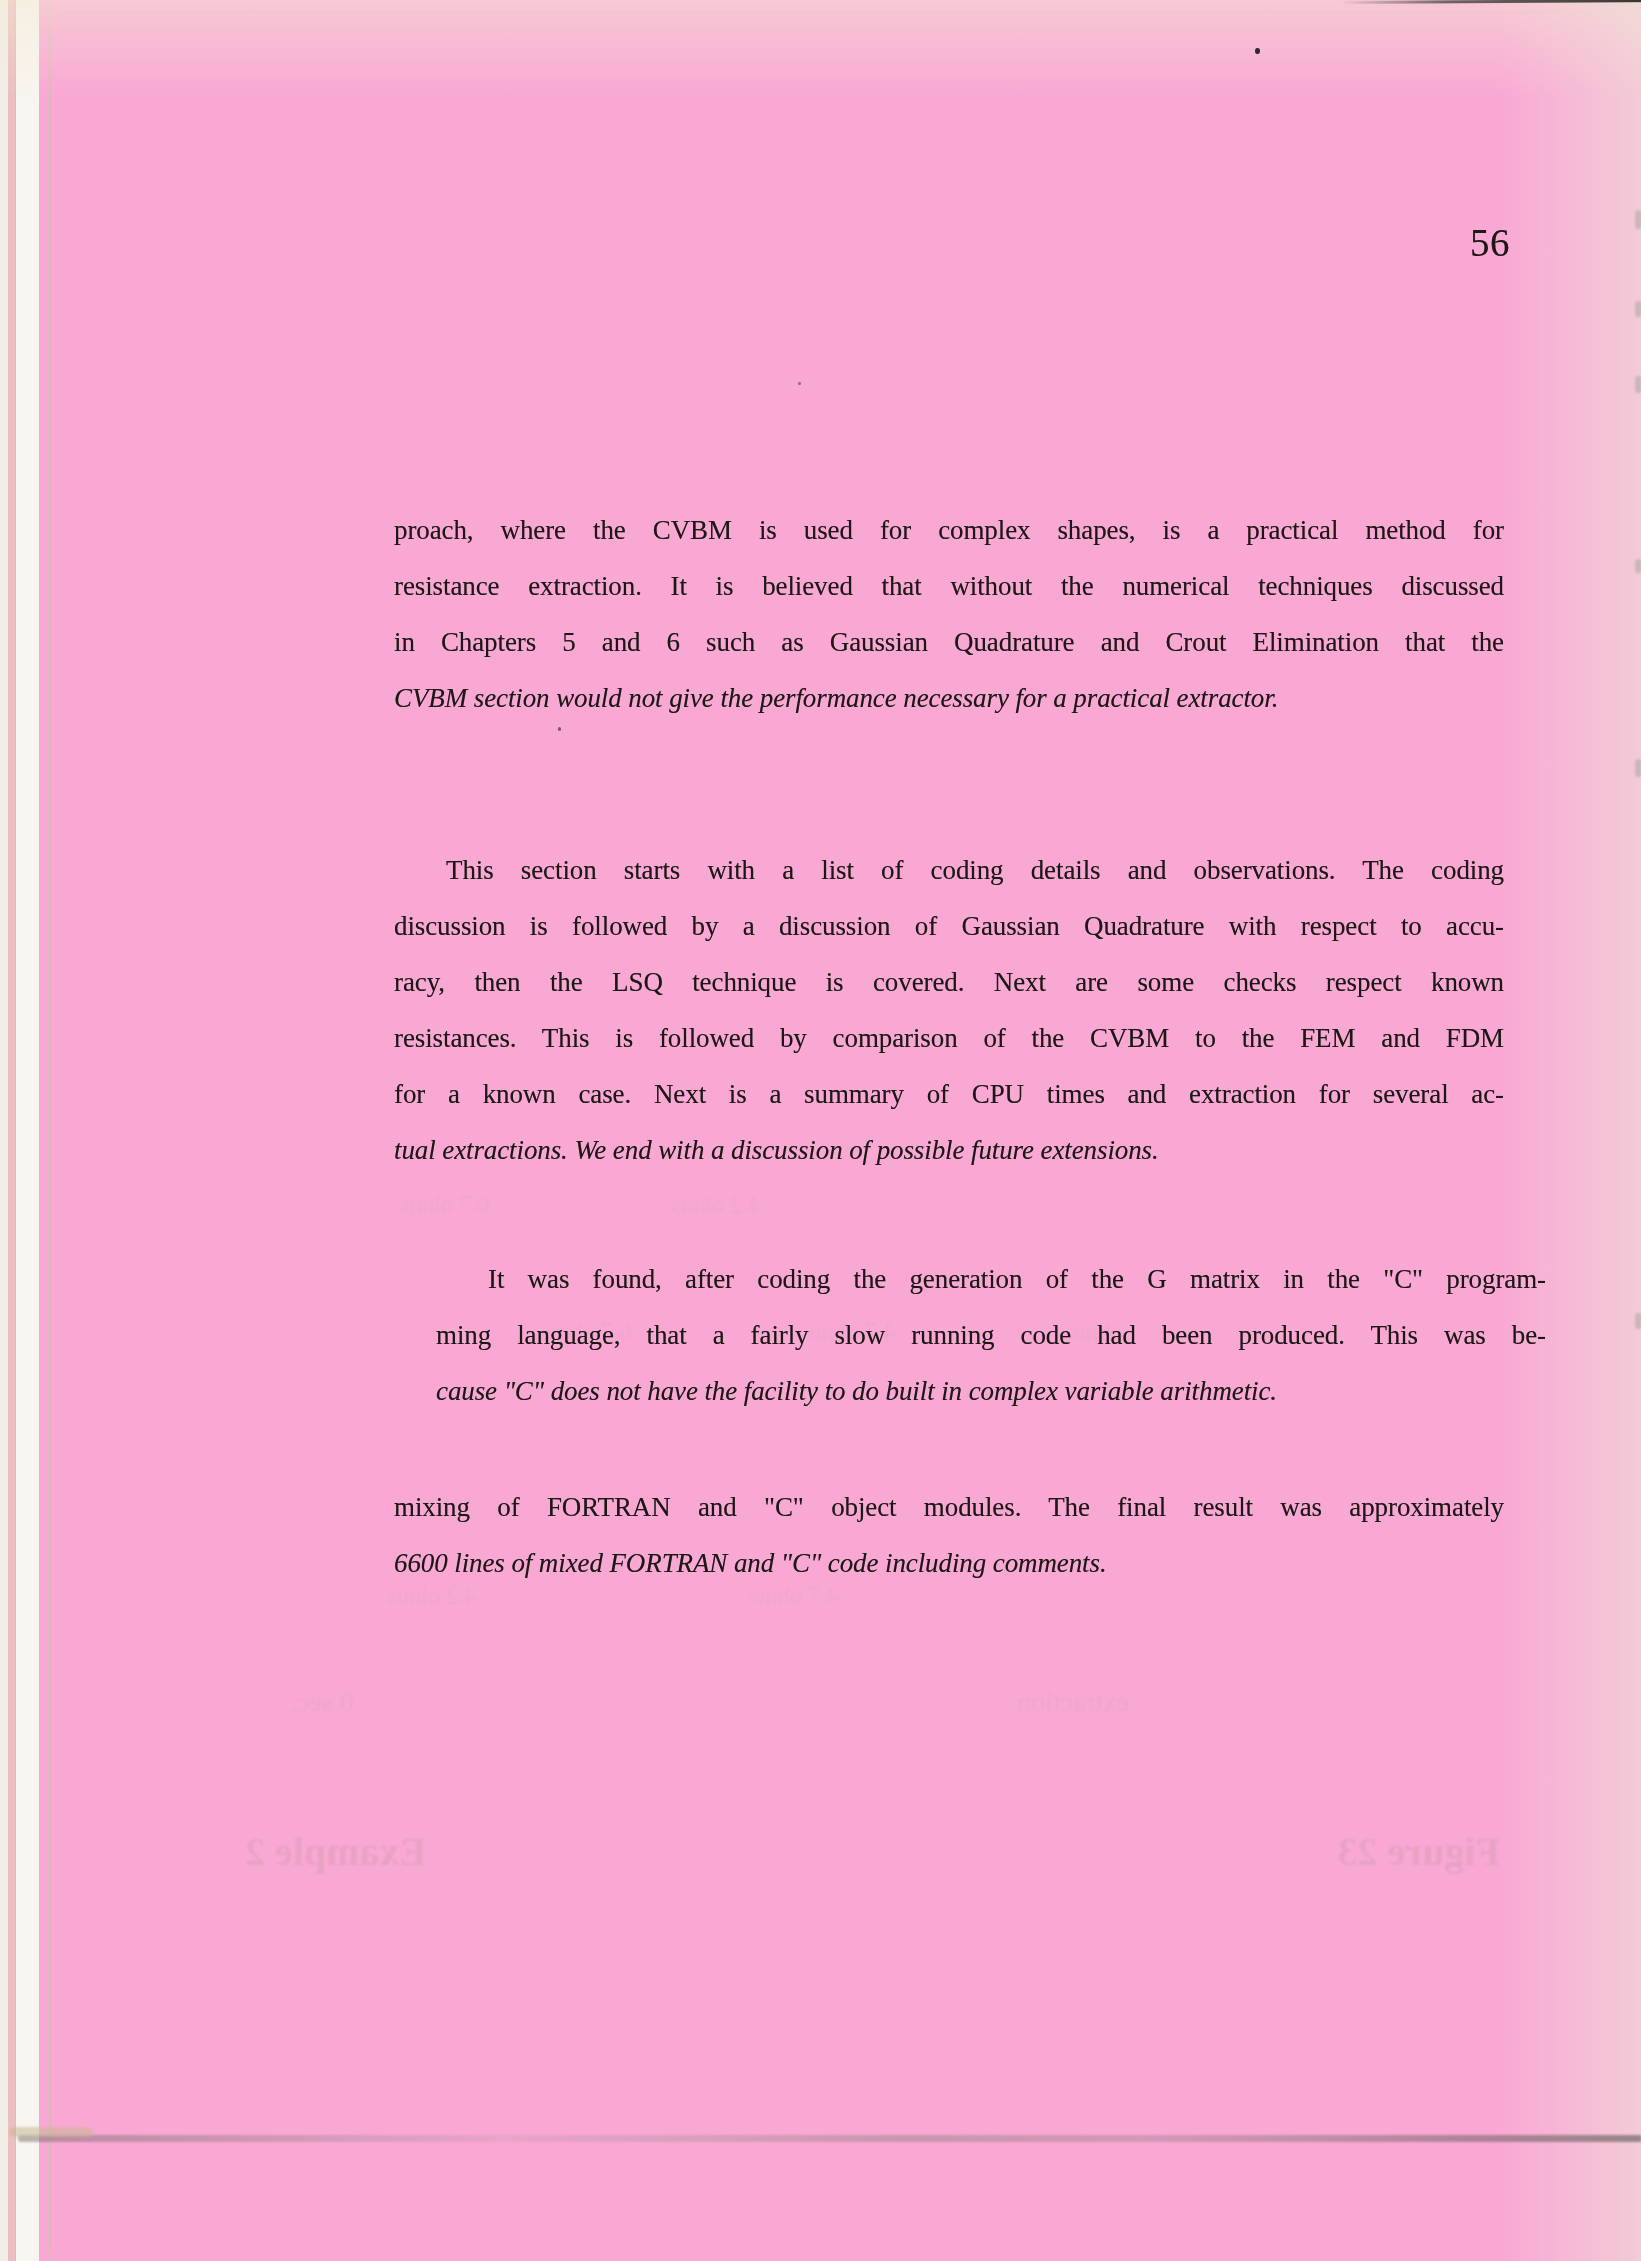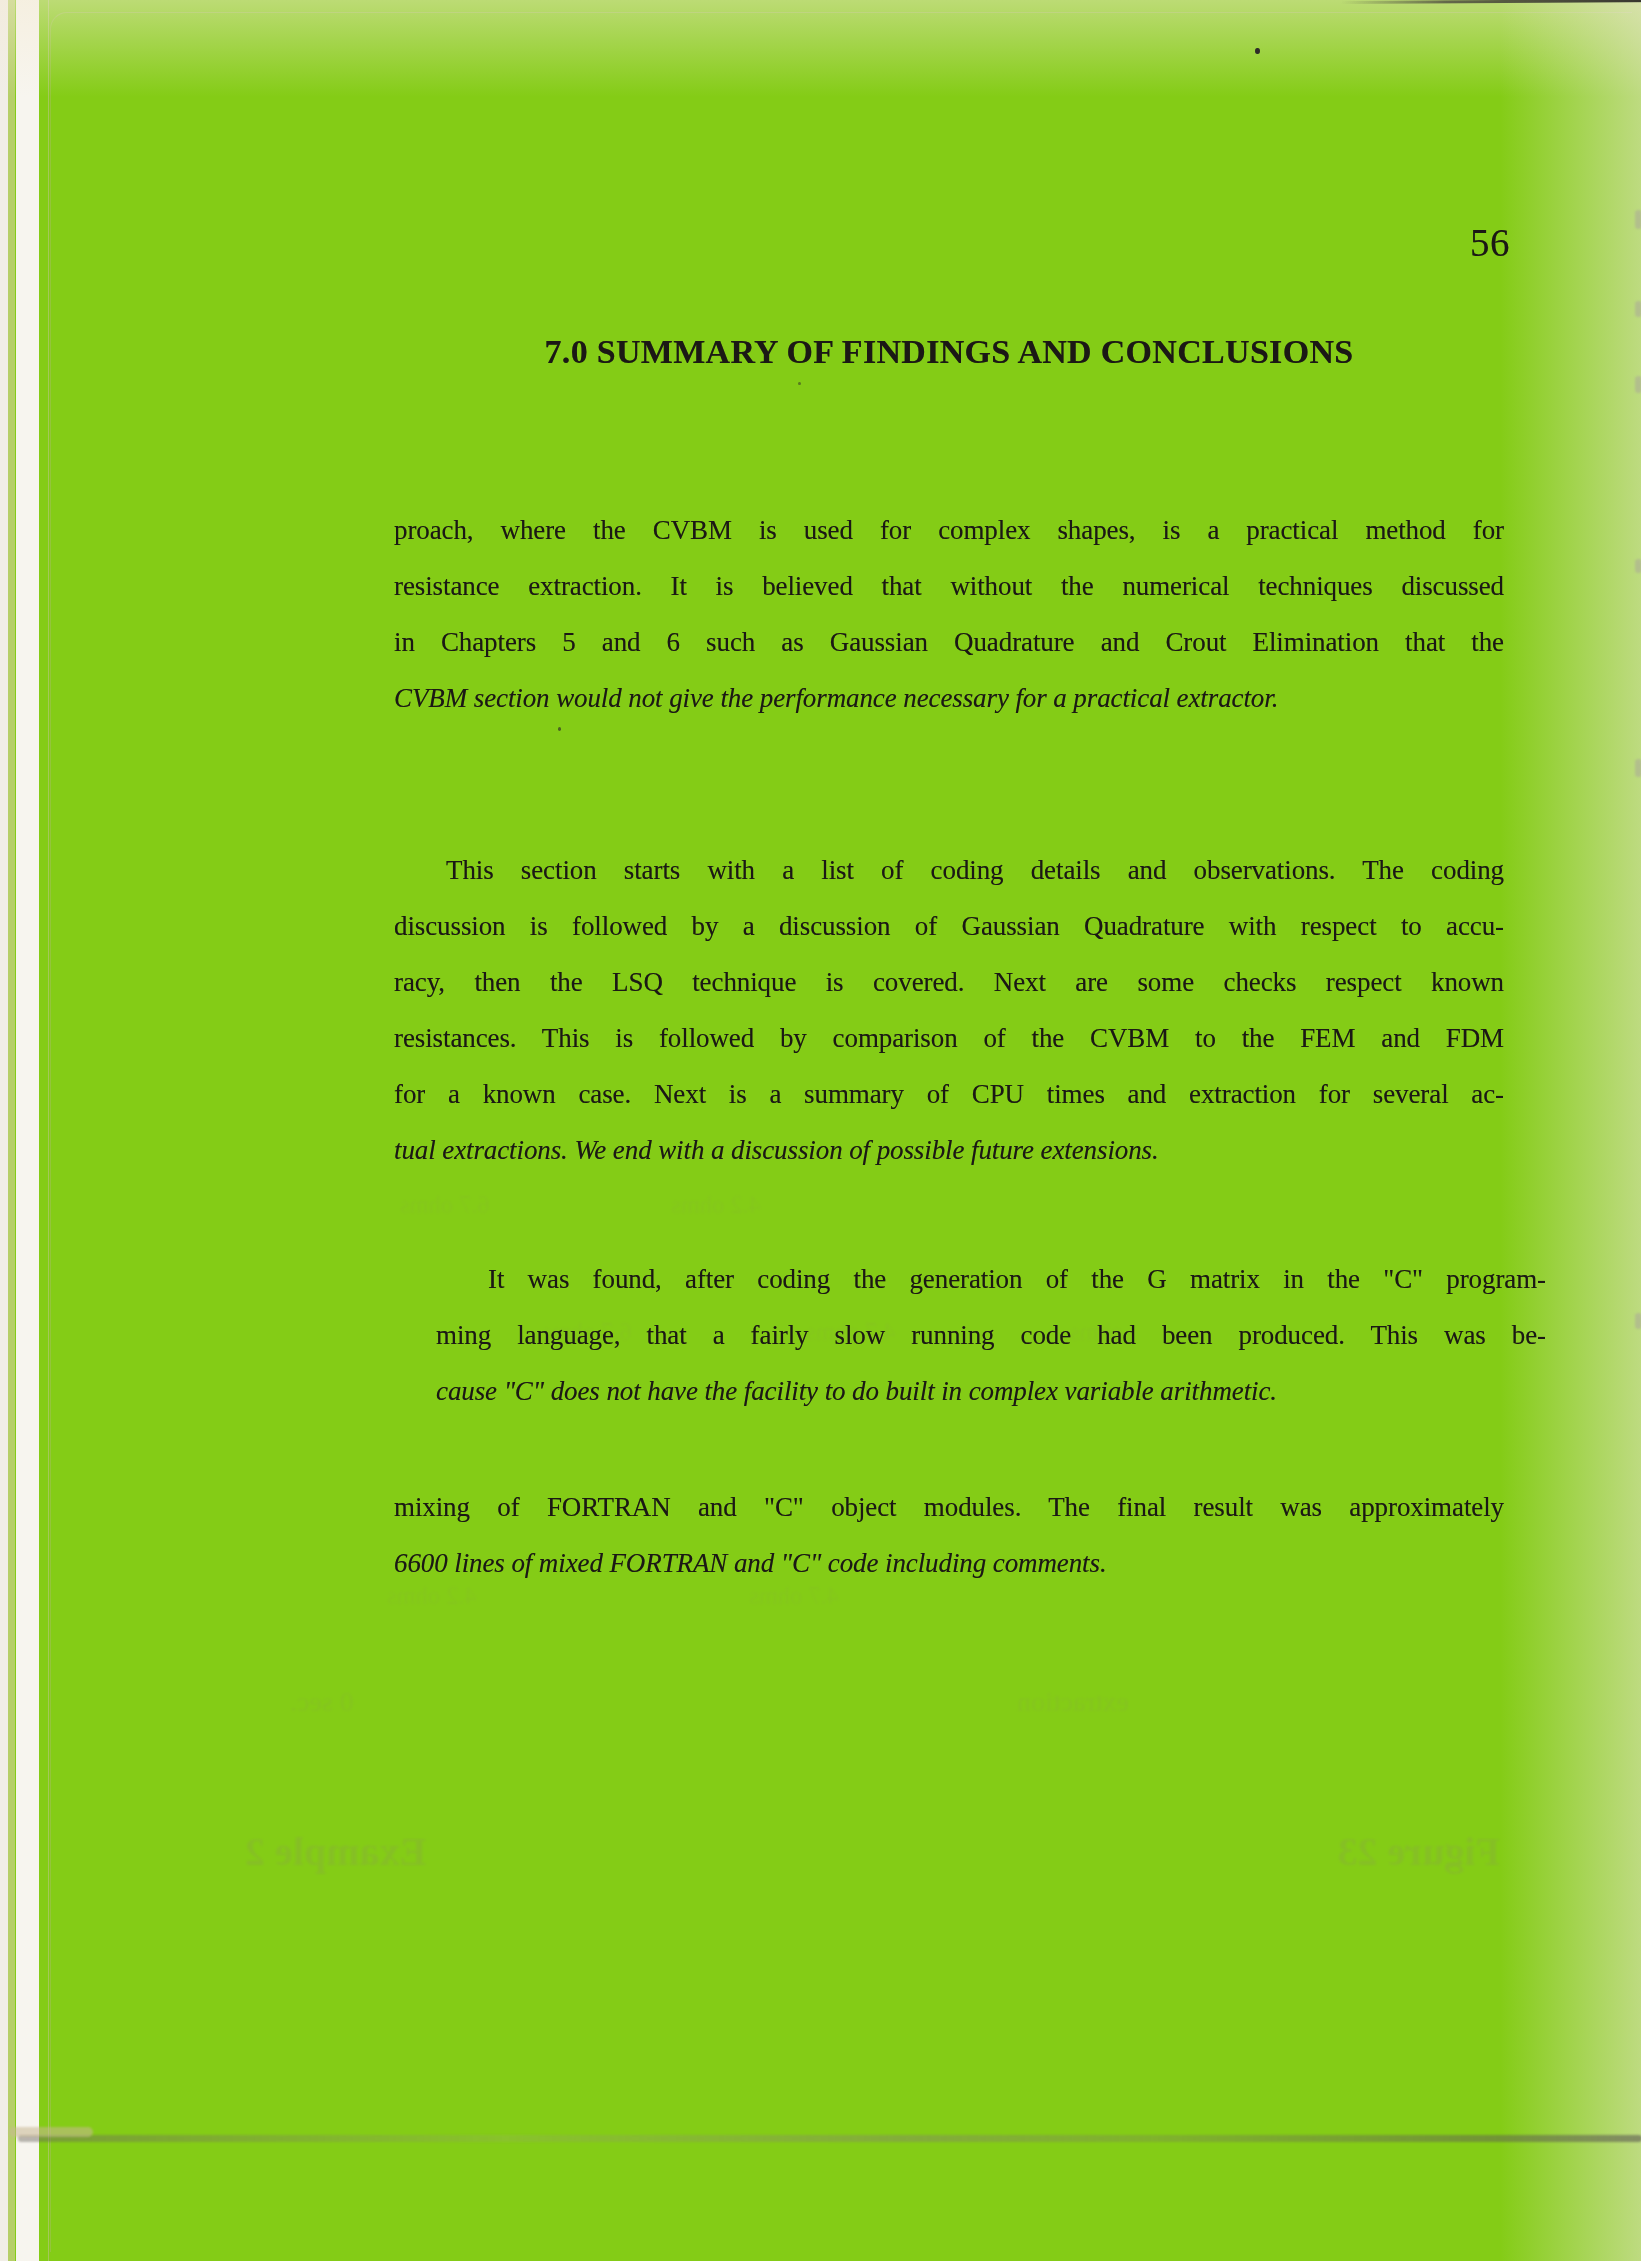--- a/index.html
+++ b/index.html
@@ -1,19 +1,19 @@
 <!DOCTYPE html>
 <html style="font-size:10.3px"><head>
 <meta charset="utf-8">
 <style>
   html,body{margin:0;padding:0;background:#e9e7e1;}
   .scan{
     position:relative;
     width:1642px;height:2261px;
-    background:#84cc16;
+    background:#f9a8d4;
     overflow:hidden;
     font-family:"Liberation Serif", serif;
     color:#1b1815;
   }
   
   .edge-strip-outer{position:absolute;left:0;top:0;width:7.7px;height:100%;background:#f1eee8;}
   .edge-strip-beige{position:absolute;left:7.7px;top:0;width:7.7px;height:100%;background:rgba(224,209,175,0.55);}
   .edge-strip-inner{position:absolute;left:15.5px;top:0;width:23px;height:100%;background:#f7f5ef;}
   .page-fold-line{position:absolute;left:48px;top:0;width:1.3px;height:100%;background:rgba(205,196,172,0.45);}
   .inner-page-border{
@@ -130,21 +130,20 @@
     <span>extraction</span>
     <span>0 sec.</span>
   </div>
   <div class="ghost ghost-figure">
     <span>Figure 23</span>
     <span>Example 2</span>
   </div>
 
   <div class="page-number">56</div>
 
-  <div class="heading">7.0 SUMMARY OF FINDINGS AND CONCLUSIONS</div>
 
   <div class="para p1">
     <div class="line">proach, where the CVBM is used for complex shapes, is a practical method for</div>
     <div class="line">resistance extraction. It is believed that without the numerical techniques discussed</div>
     <div class="line">in Chapters 5 and 6 such as Gaussian Quadrature and Crout Elimination that the</div>
     <div class="line end">CVBM section would not give the performance necessary for a practical extractor.</div>
   </div>
 
   <div class="para p2">
     <div class="line first">This section starts with a list of coding details and observations. The coding</div>

